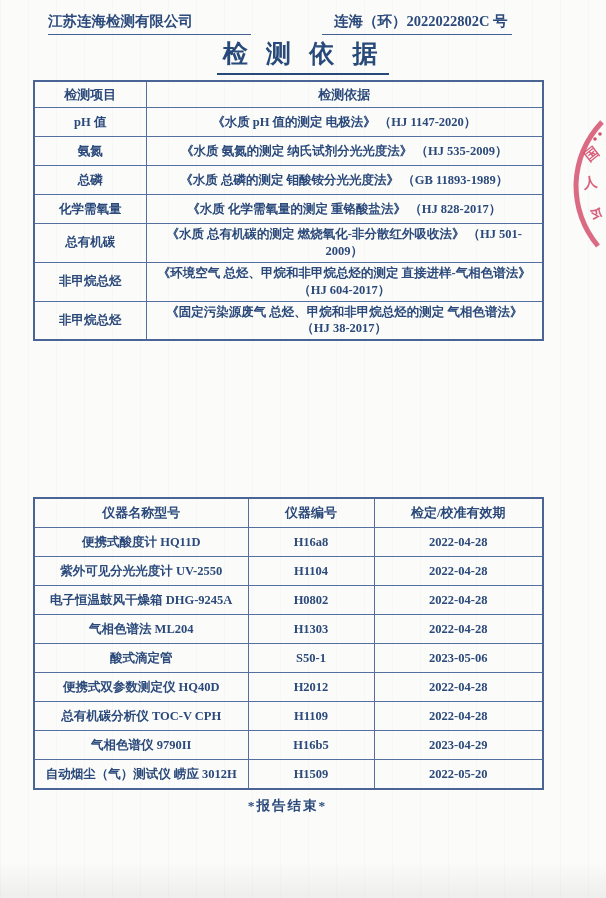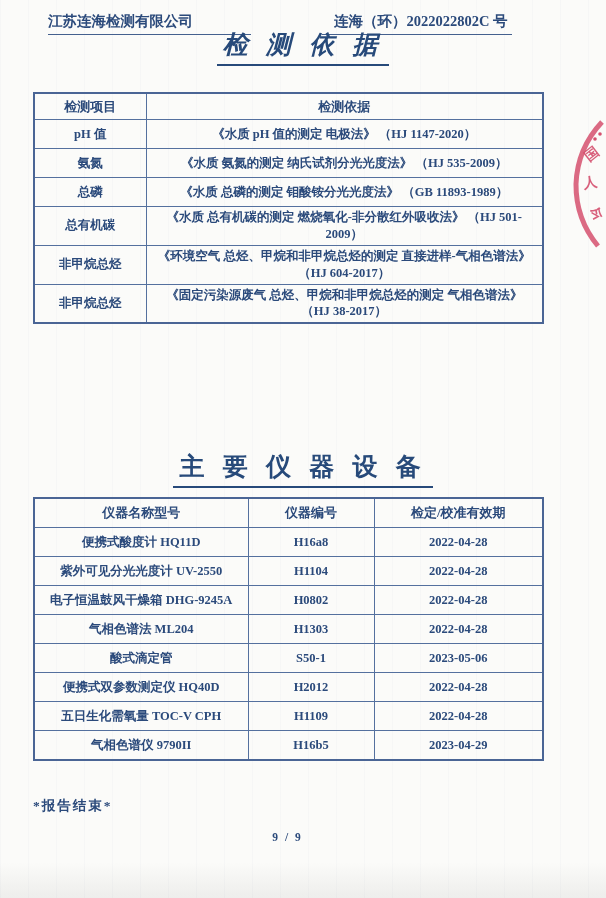--- a/index.html
+++ b/index.html
@@ -25,51 +25,51 @@
     padding:0 58px 3px 0;
   }
   .hdr-right{
     position:absolute;left:322px;top:12px;
     font-size:14.5px;font-weight:bold;
     border-bottom:1.5px solid #44608e;
     padding:0 4px 3px 12px;
   }
   
   .title-wrap{position:absolute;left:0;width:606px;text-align:center;}
-  .title-wrap.t1{top:28px;font-style:italic;}
+  .title-wrap.t1{top:37px;}
   .title-wrap.t2{top:450px;}
   .sec-title{
     display:inline-block;
     font-size:25px;font-weight:bold;letter-spacing:6px;
     color:#274a7a;
     border-bottom:2.5px solid #274a7a;
     padding:0 6px 3px 6px;
   }
   
   table.doc{
     position:absolute;left:33px;width:509px;
     border-collapse:collapse;table-layout:fixed;
     font-size:12.5px;font-weight:600;color:#2b4a7b;
   }
   table.doc th,table.doc td{
     border:1px solid #54709e;
     text-align:center;vertical-align:middle;
     padding:2px 6px;line-height:1.35;
   }
   table.doc{border:2px solid #4a6595;}
-  table#table-basis{top:92px;}
+  table#table-basis{top:80px;}
   table#table-basis th{height:21px;font-size:13px;}
   table#table-basis td{height:24px;}
   table#table-instruments{top:497px;}
   table#table-instruments th{height:24px;font-size:13px;}
   table#table-instruments td{height:24px;}
   
   .end-note{
     position:absolute;left:33px;top:797px;width:509px;
-    text-align:left;font-size:13.5px;font-weight:bold;letter-spacing:2px;
+    text-align:center;font-size:13.5px;font-weight:bold;letter-spacing:2px;
   }
   .page-number{
     position:absolute;left:33px;top:831px;width:509px;
     text-align:center;font-size:11.5px;font-weight:bold;letter-spacing:2px;
   }
   
   .seal{position:absolute;right:0;top:116px;width:38px;height:150px;pointer-events:none;}
 </style>
 </head>
 <body>
@@ -101,37 +101,38 @@
         </tr>
         <tr>
           <td>氨氮</td>
           <td>《水质 氨氮的测定  纳氏试剂分光光度法》 （HJ 535-2009）</td>
         </tr>
         <tr>
           <td>总磷</td>
           <td>《水质 总磷的测定  钼酸铵分光光度法》 （GB 11893-1989）</td>
         </tr>
         <tr>
+          <td>化学需氧量</td>
+          <td>《水质 化学需氧量的测定  重铬酸盐法》 （HJ 828-2017）</td>
+        </tr>
+        <tr>
           <td>总有机碳</td>
           <td>《水质 总有机碳的测定  燃烧氧化-非分散红外吸收法》 （HJ 501-2009）</td>
         </tr>
         <tr>
           <td>非甲烷总烃</td>
           <td>《环境空气 总烃、甲烷和非甲烷总烃的测定 直接进样-气相色谱法》（HJ 604-2017）</td>
         </tr>
         <tr>
           <td>非甲烷总烃</td>
           <td>《固定污染源废气 总烃、甲烷和非甲烷总烃的测定 气相色谱法》 （HJ 38-2017）</td>
         </tr>
       </tbody>
   </table>
 
-  <div class="title-wrap t2">
-    <span class="sec-title">主 要 仪 器 设 备</span>
-  </div>
 
   <table class="doc" id="table-instruments">
     <colgroup>
         <col style="width:214px">
         <col style="width:126px">
         <col style="width:169px">
       </colgroup>
     <thead>
         <tr>
           <th>仪器名称型号</th>
@@ -164,34 +165,38 @@
           <td>酸式滴定管</td>
           <td>S50-1</td>
           <td>2023-05-06</td>
         </tr>
         <tr>
           <td>便携式双参数测定仪 HQ40D</td>
           <td>H2012</td>
           <td>2022-04-28</td>
         </tr>
         <tr>
-          <td>五日生化需氧量 TOC-V CPH</td>
+          <td>总有机碳分析仪 TOC-V CPH</td>
           <td>H1109</td>
           <td>2022-04-28</td>
         </tr>
         <tr>
           <td>气相色谱仪 9790II</td>
           <td>H16b5</td>
           <td>2023-04-29</td>
         </tr>
+        <tr>
+          <td>自动烟尘（气）测试仪 崂应 3012H</td>
+          <td>H1509</td>
+          <td>2022-05-20</td>
+        </tr>
       </tbody>
   </table>
 
   <div class="end-note">*报告结束*</div>
-  <div class="page-number">9 / 9</div>
 
   <svg class="seal" viewBox="0 0 38 150" xmlns="http://www.w3.org/2000/svg">
 
     <g stroke="#d5506f" fill="#d5506f">
       <path d="M 34 6 A 96 96 0 0 0 8 68 A 96 96 0 0 0 30 130" fill="none" stroke-width="5" opacity="0.85"></path>
       <circle cx="27" cy="23" r="1.8" stroke="none"></circle>
       <circle cx="32" cy="18" r="1.8" stroke="none"></circle>
       <text x="21" y="46" font-size="14" font-weight="bold" stroke="none" transform="rotate(-38 21 46)" opacity="0.9">国</text>
       <text x="16" y="72" font-size="14" font-weight="bold" stroke="none" transform="rotate(-8 16 72)" opacity="0.9">人</text>
       <text x="20" y="98" font-size="14" font-weight="bold" stroke="none" transform="rotate(30 20 98)" opacity="0.9">今</text>

